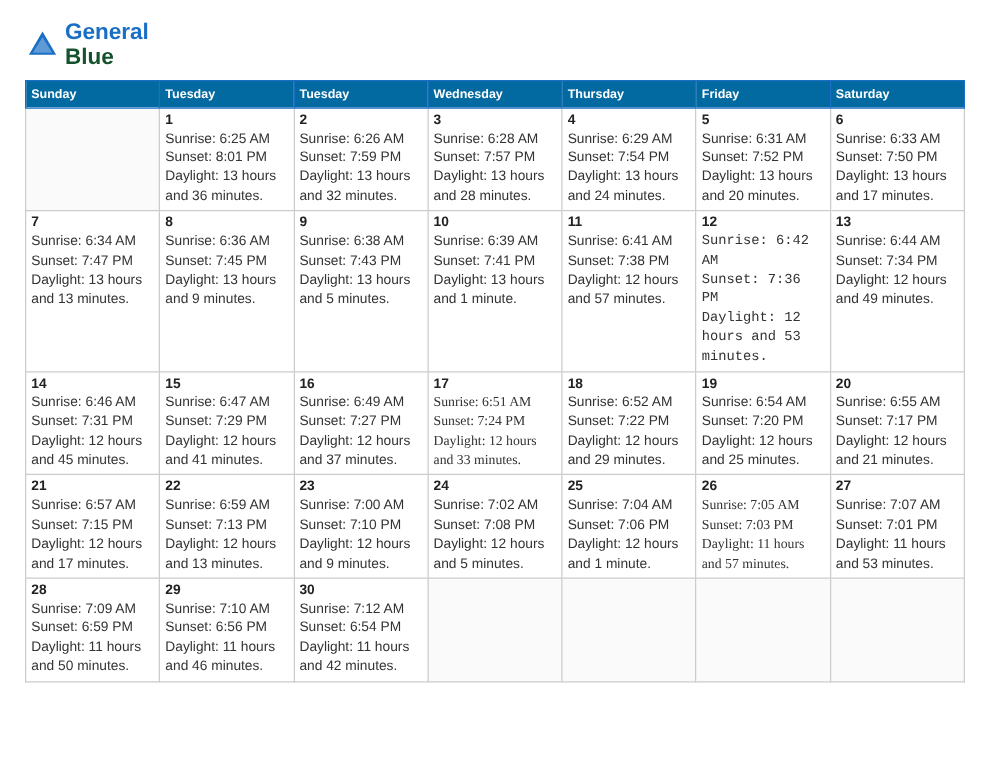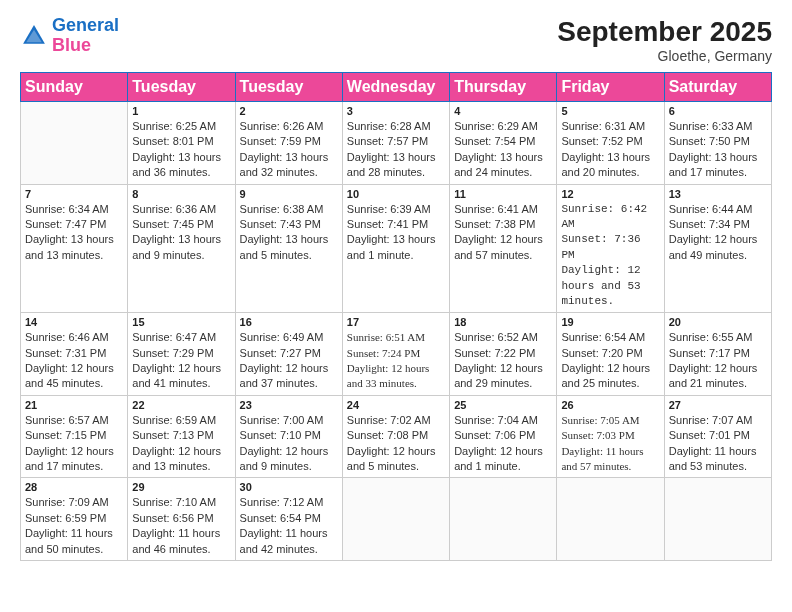--- a/index.html
+++ b/index.html
@@ -55,23 +55,23 @@
       color: #444;
     }
     .calendar {
       flex: 1;
       border: 1px solid #ccc;
       border-collapse: collapse;
       width: 100%;
       table-layout: fixed;
     }
     .calendar th {
-      background: #ec4899;
+      background: #0369a1;
       color: #fff;
-      font-size: 16px;
+      font-size: 10px;
       font-weight: bold;
       padding: 5px 4px;
       text-align: left;
       border: 1px solid #1a6fc4;
     }
     .calendar td {
       vertical-align: top;
       border: 1px solid #ccc;
       padding: 3px 4px;
       font-size: 9.5px;
@@ -103,26 +103,22 @@
 
 <div class="page">
   <div class="header">
     <div class="logo">
       <svg class="logo-icon" viewBox="0 0 36 36">
         <polygon points="18,4 32,28 4,28" fill="#1a6fc4"></polygon>
         <polygon points="18,10 28,26 8,26" fill="#fff" opacity="0.3"></polygon>
       </svg>
       <div class="logo-text">
         <div><span>General</span></div>
-        <div><span style="color:#ec4899">Blue</span></div>
+        <div><span style="color:#14532d">Blue</span></div>
       </div>
-    </div>
-    <div class="title-block">
-      <h1>September 2025</h1>
-      <h2>Gloethe, Germany</h2>
     </div>
   </div>
 
   <table class="calendar">
     <thead>
       <tr>
         <th>Sunday</th>
         <th>Tuesday</th>
         <th>Tuesday</th>
         <th>Wednesday</th>

